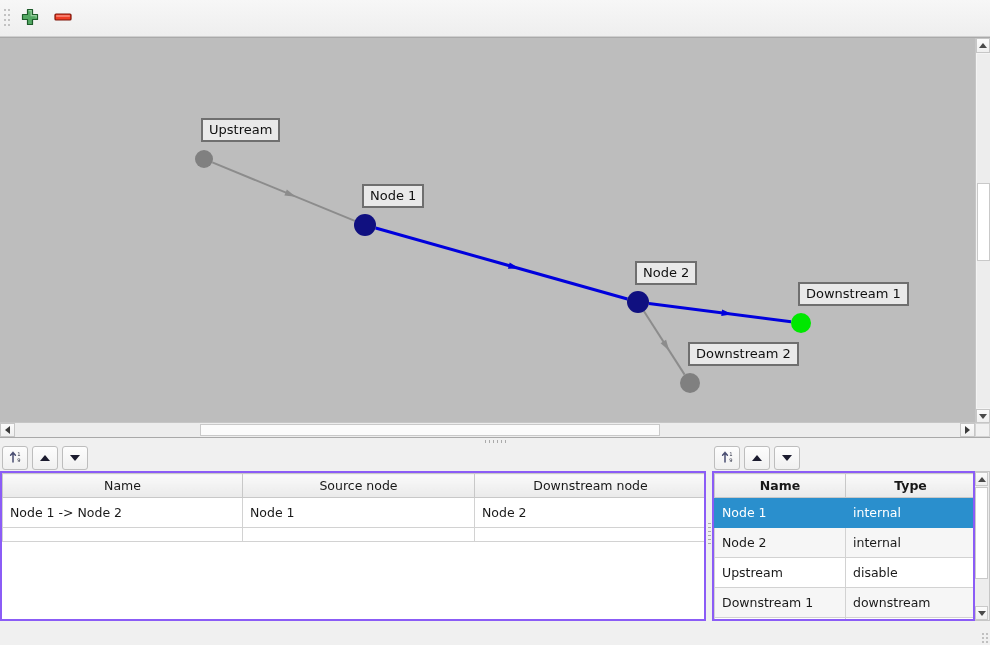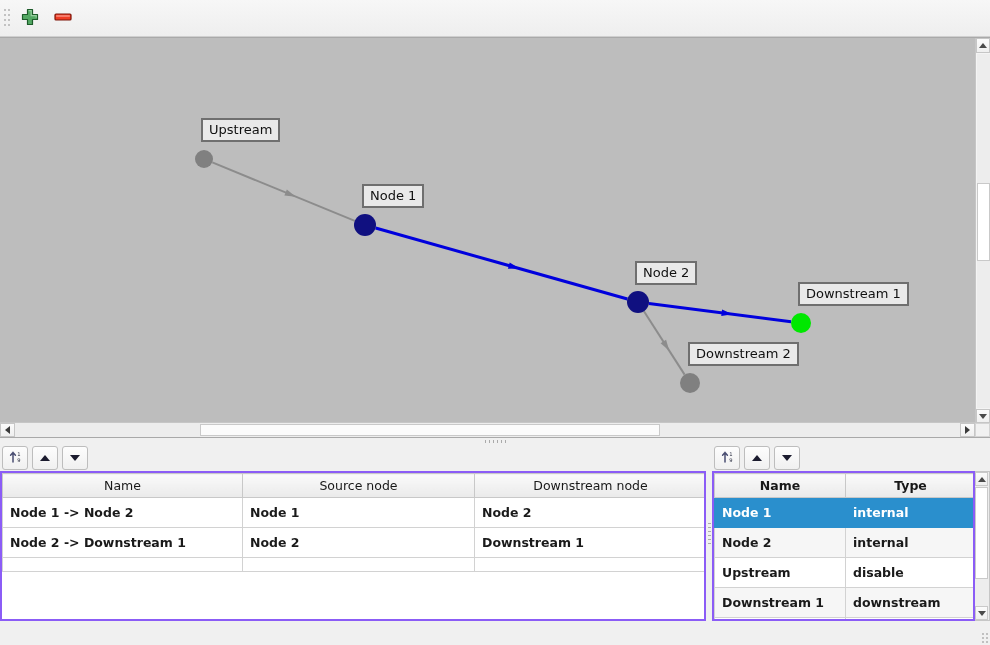--- a/index.html
+++ b/index.html
@@ -140,21 +140,21 @@
   table.grid th {
     background: linear-gradient(#fafafa, #eaeaea);
     border: 1px solid #c8c8c8;
     height: 24px; font-weight: normal;
     color: #181818; padding: 0 4px;
   }
   table.grid th.bold { font-weight: bold; }
   table.grid td {
     border: 1px solid #d2d2d2;
     height: 30px; padding: 0 7px; background: #ffffff;
-    white-space: nowrap; overflow: hidden; text-overflow: ellipsis; font-weight: bold;
+    white-space: nowrap; overflow: hidden; text-overflow: ellipsis;
   }
   table.grid tr.alt td { background: #f6f6f6; }
   table.grid tr.selected td { background: #2a8fcd; color: #ffffff; border-color: #2a8fcd; }
   table.grid tr.blank td { height: 14px; background: #ffffff; }
 
   .grid-wrap { border: 2px solid #8b5cf6; background: #fff; overflow: hidden; }
   .grid-wrap-left { width: 706px; height: 150px; }
   .grid-wrap-right { width: 263px; height: 150px; float: left; }
 
   .right-vscroll {
@@ -309,25 +309,20 @@
               <th>Name</th>
               <th>Source node</th>
               <th>Downstream node</th>
             </tr>
           </thead>
           <tbody id="edge-body">
               <tr>
                 <td>Node 1 -&gt; Node 2</td>
                 <td>Node 1</td>
                 <td>Node 2</td>
-              </tr>
-              <tr>
-                <td>Node 2 -&gt; Downstream 1</td>
-                <td>Node 2</td>
-                <td>Downstream 1</td>
               </tr>
               <tr class="blank">
                 <td></td>
                 <td></td>
                 <td></td>
               </tr>
             </tbody>
         </table>
       </div>
     </div>

